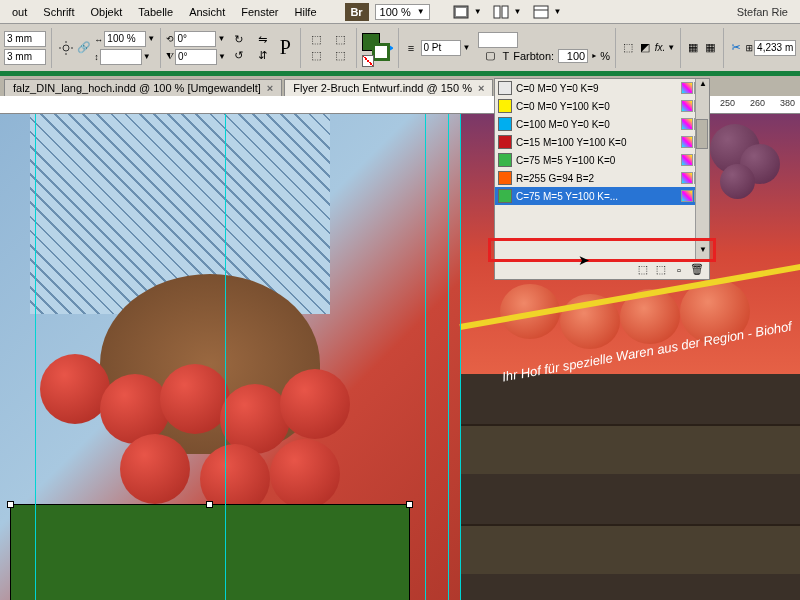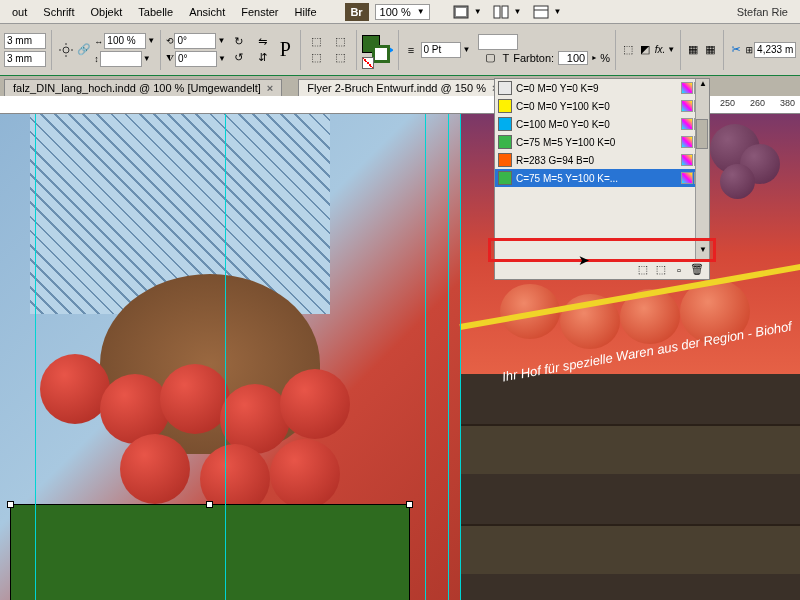--- a/index.html
+++ b/index.html
@@ -2,27 +2,27 @@
 <html><head>
 <meta charset="utf-8">
 <style>
 *{margin:0;padding:0;box-sizing:border-box;font-family:Tahoma,Arial,sans-serif;font-size:11px}
 body{background:#d4d0c8;width:800px;height:600px;overflow:hidden;position:relative}
 .menu-bar{height:24px;background:#ece9e2;display:flex;align-items:center;padding:0 4px;border-bottom:1px solid #999}
 .menu-item{padding:3px 8px;cursor:default}
 .user-name{margin-left:auto;padding-right:8px;color:#333}
 .zoom-group{display:flex;align-items:center;margin-left:20px}
 .zoom-box{display:flex;align-items:center;background:#fff;border:1px solid #999;padding:1px 4px;margin-left:6px}
-.toolbar{height:52px;background:#d4d0c8;border-bottom:1px solid #15803d;display:flex;align-items:center;padding:2px 4px;gap:2px}
+.toolbar{height:52px;background:#d4d0c8;border-bottom:5px solid #15803d;display:flex;align-items:center;padding:2px 4px;gap:2px}
 .tb-input{width:42px;height:16px;border:1px solid #999;background:#fff;font-size:10px;padding:0 2px}
 .tb-col{display:flex;flex-direction:column;gap:2px}
 .tb-sep{width:1px;height:40px;background:#aaa;margin:0 3px}
 .icon-btn{width:22px;height:22px;border:1px solid transparent;display:flex;align-items:center;justify-content:center;cursor:default}
 .tabs{height:20px;background:#b8b4a8;display:flex;align-items:flex-end;padding-left:4px}
-.tab{background:#d4d0c8;padding:2px 8px;border:1px solid #888;border-bottom:none;margin-right:16px;font-size:10px;position:relative}
+.tab{background:#d4d0c8;padding:2px 8px;border:1px solid #888;border-bottom:none;margin-right:2px;font-size:10px;position:relative}
 .tab.active{background:#ece9e2}
 .tab-close{margin-left:6px;font-weight:bold;color:#666}
 .ruler-h{height:18px;background:#fff;border-bottom:1px solid #888;position:relative;display:flex}
 .ruler-tick{position:absolute;font-size:9px;color:#333;top:2px}
 .canvas{position:absolute;left:0;top:114px;right:0;bottom:0;background:#888;overflow:hidden}
 .page-left{position:absolute;left:-20px;top:0;width:480px;height:600px;background:linear-gradient(135deg,#8fb4d4 0%,#a8c8e0 40%,#c94638 60%,#a83428 100%)}
 .person-shirt{position:absolute;left:50px;top:0;width:300px;height:200px;background:repeating-linear-gradient(45deg,#b8d4e8 0,#b8d4e8 8px,#6a8fb0 8px,#6a8fb0 10px)}
 .basket{position:absolute;left:120px;top:160px;width:220px;height:180px;border-radius:50% 50% 40% 40%;background:radial-gradient(ellipse,#9a6840 0%,#7a5030 70%)}
 .apples{position:absolute;left:40px;top:200px;width:380px;height:200px}
 .apple{position:absolute;width:70px;height:70px;border-radius:50%;background:radial-gradient(circle at 35% 30%,#e85548,#a82820)}
@@ -270,30 +270,38 @@
       </div>
       <div class="swatch-row">
         <div class="swatch-box" style="background:#00aeef"></div>
         <div class="swatch-name">C=100 M=0 Y=0 K=0</div>
         <div class="swatch-icons">
           <div class="sicon" style="background:linear-gradient(45deg,#0ff,#f0f,#ff0)"></div>
           <div class="sicon"></div>
         </div>
       </div>
       <div class="swatch-row">
+        <div class="swatch-box" style="background:#c4161c"></div>
+        <div class="swatch-name">C=15 M=100 Y=100 K=0</div>
+        <div class="swatch-icons">
+          <div class="sicon" style="background:linear-gradient(45deg,#0ff,#f0f,#ff0)"></div>
+          <div class="sicon"></div>
+        </div>
+      </div>
+      <div class="swatch-row">
         <div class="swatch-box" style="background:#39b54a"></div>
         <div class="swatch-name">C=75 M=5 Y=100 K=0</div>
         <div class="swatch-icons">
           <div class="sicon" style="background:linear-gradient(45deg,#0ff,#f0f,#ff0)"></div>
           <div class="sicon"></div>
         </div>
       </div>
       <div class="swatch-row">
         <div class="swatch-box" style="background:#ff5e00"></div>
-        <div class="swatch-name">R=283 G=94 B=0</div>
+        <div class="swatch-name">R=255 G=94 B=2</div>
         <div class="swatch-icons">
           <div class="sicon" style="background:linear-gradient(45deg,#0ff,#f0f,#ff0)"></div>
           <div class="sicon"></div>
         </div>
       </div>
       <div class="swatch-row sel">
         <div class="swatch-box" style="background:#39b54a"></div>
         <div class="swatch-name">C=75 M=5 Y=100 K=...</div>
         <div class="swatch-icons">
           <div class="sicon" style="background:linear-gradient(45deg,#0ff,#f0f,#ff0)"></div>

